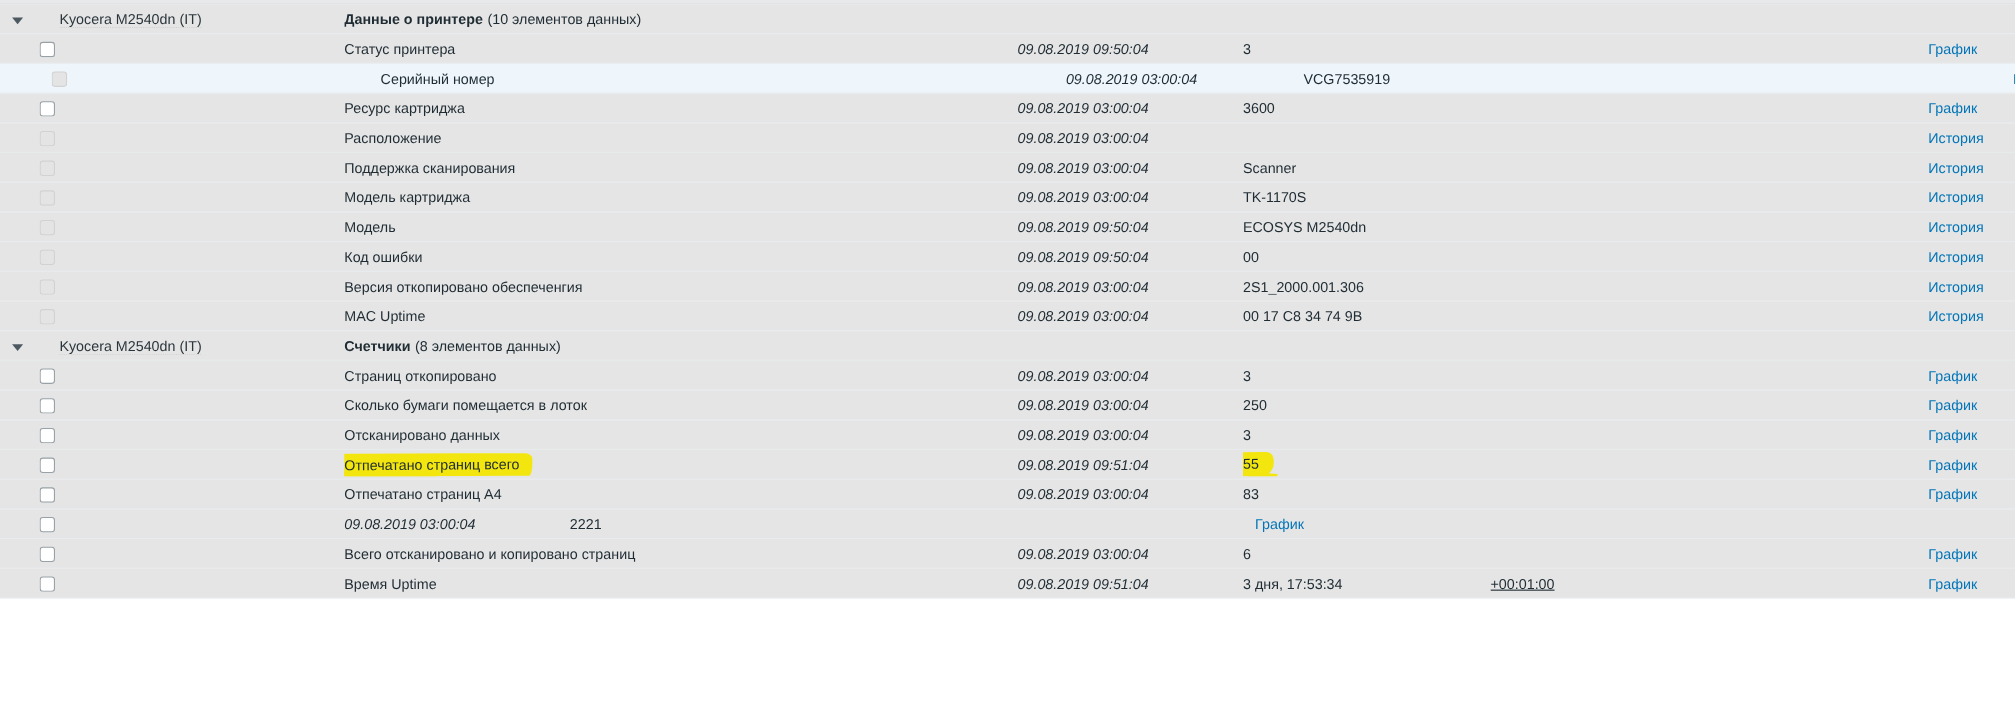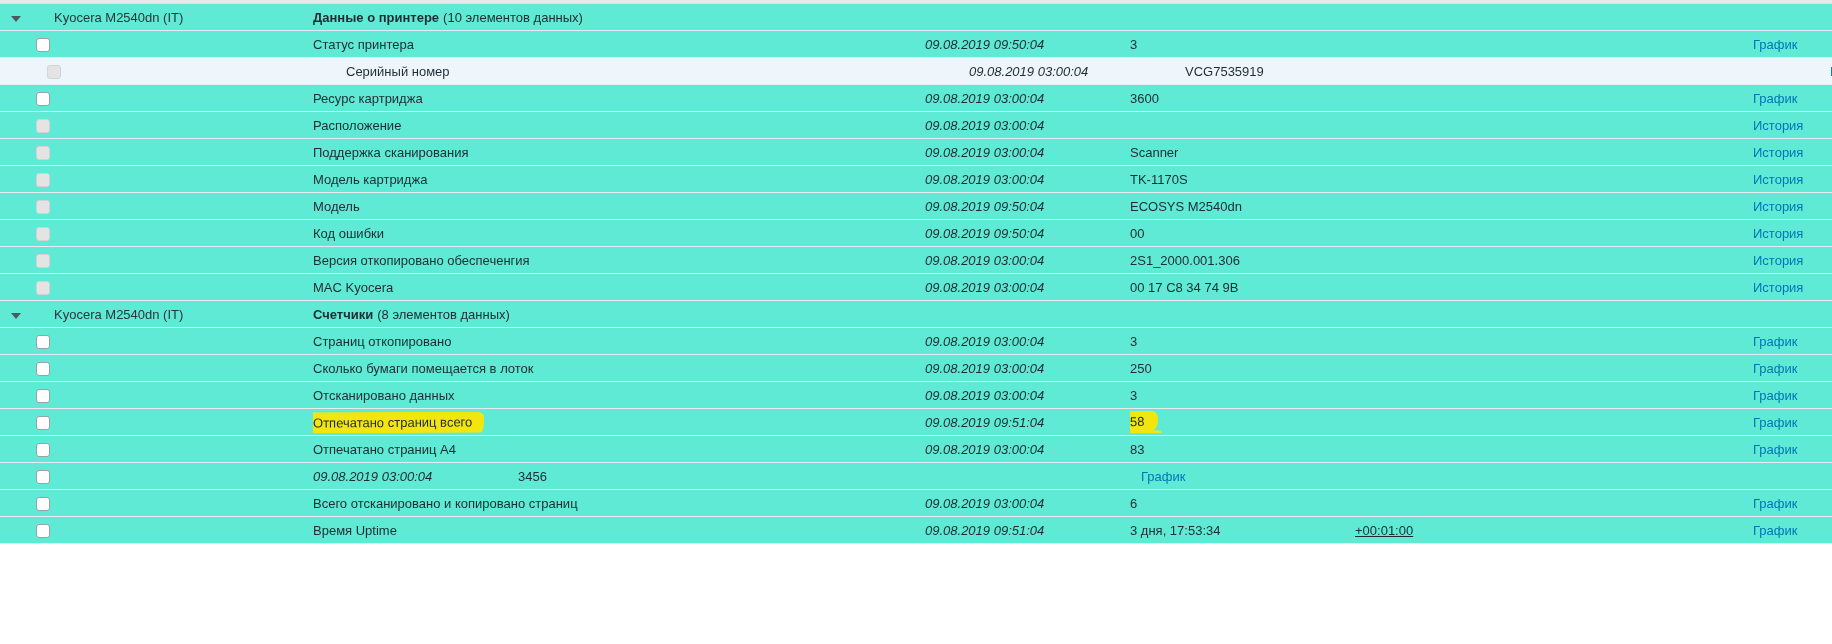--- a/index.html
+++ b/index.html
@@ -10,21 +10,21 @@
     font-family: "Liberation Sans", sans-serif;
     font-size: 13px;
     color: #1f2c33;
   }
   .top-strip { height: 4px; background: #e7e9eb; border-bottom: 1px solid #dfe2e4; }
 
   .row {
     display: flex; align-items: center;
     height: 27px;
     border-bottom: 1px solid #e8ecee;
-    background: #5eead4;
+    background: #e5e5e5;
   }
   .row.selected { background: #eef6fc; gap: 11px; }
 
   .cell { flex: 0 0 auto; overflow: hidden; white-space: nowrap; }
   .c-toggle { width: 36px; padding-left: 11px; }
   .c-check  { width: 18px; }
   .c-host   { width: 259px; }
   .c-name   { width: 612px; }
   .c-time   { width: 205px; font-style: italic; }
   .c-value  { width: 225px; }
@@ -185,21 +185,21 @@
     <div class="cell c-name"><span>Версия откопировано обеспеченгия</span></div>
     <div class="cell c-time"><span>09.08.2019 03:00:04</span></div>
     <div class="cell c-value"><span>2S1_2000.001.306</span></div>
     <div class="cell c-change"><span></span></div>
     <div class="cell c-link"><a class="link">История</a></div>
   </div>
       <div class="row item-row">
     <div class="cell c-toggle"></div>
     <div class="cell c-check"><span class="checkbox disabled"></span></div>
     <div class="cell c-host"></div>
-    <div class="cell c-name"><span>MAC Kyocera</span></div>
+    <div class="cell c-name"><span>MAC Uptime</span></div>
     <div class="cell c-time"><span>09.08.2019 03:00:04</span></div>
     <div class="cell c-value"><span>00 17 C8 34 74 9B</span></div>
     <div class="cell c-change"><span></span></div>
     <div class="cell c-link"><a class="link">История</a></div>
   </div>
       <div class="row group-row">
     <div class="cell c-toggle"><span class="caret"></span></div>
     <div class="cell c-check"></div>
     <div class="cell c-host"><a class="host-link">Kyocera M2540dn (IT)</a></div>
     <div class="cell c-name"><span class="app-name">Счетчики</span><span class="app-count">(8 элементов данных)</span></div>
@@ -237,40 +237,40 @@
     <div class="cell c-value"><span>3</span></div>
     <div class="cell c-change"><span></span></div>
     <div class="cell c-link"><a class="link">График</a></div>
   </div>
       <div class="row item-row">
     <div class="cell c-toggle"></div>
     <div class="cell c-check"><span class="checkbox"></span></div>
     <div class="cell c-host"></div>
     <div class="cell c-name"><span class="hl-name">Отпечатано страниц всего</span></div>
     <div class="cell c-time"><span>09.08.2019 09:51:04</span></div>
-    <div class="cell c-value"><span class="hl-value">58</span></div>
+    <div class="cell c-value"><span class="hl-value">55</span></div>
     <div class="cell c-change"><span></span></div>
     <div class="cell c-link"><a class="link">График</a></div>
   </div>
       <div class="row item-row">
     <div class="cell c-toggle"></div>
     <div class="cell c-check"><span class="checkbox"></span></div>
     <div class="cell c-host"></div>
     <div class="cell c-name"><span>Отпечатано страниц A4</span></div>
     <div class="cell c-time"><span>09.08.2019 03:00:04</span></div>
     <div class="cell c-value"><span>83</span></div>
     <div class="cell c-change"><span></span></div>
     <div class="cell c-link"><a class="link">График</a></div>
   </div>
       <div class="row item-row">
     <div class="cell c-toggle"></div>
     <div class="cell c-check"><span class="checkbox"></span></div>
     <div class="cell c-host"></div>
     <div class="cell c-time"><span>09.08.2019 03:00:04</span></div>
-    <div class="cell c-value"><span>3456</span></div>
+    <div class="cell c-value"><span>2221</span></div>
     <div class="cell c-change"><span></span></div>
     <div class="cell c-link"><a class="link">График</a></div>
   </div>
       <div class="row item-row">
     <div class="cell c-toggle"></div>
     <div class="cell c-check"><span class="checkbox"></span></div>
     <div class="cell c-host"></div>
     <div class="cell c-name"><span>Всего отсканировано и копировано страниц</span></div>
     <div class="cell c-time"><span>09.08.2019 03:00:04</span></div>
     <div class="cell c-value"><span>6</span></div>

